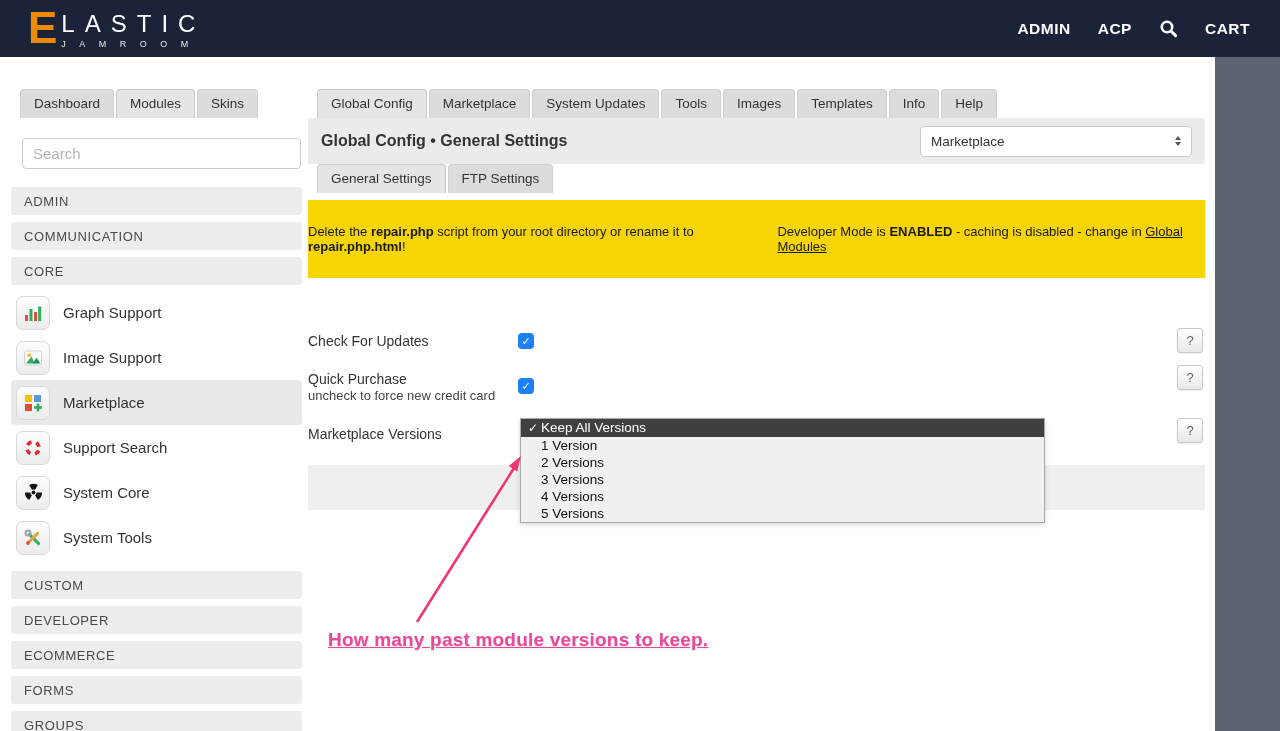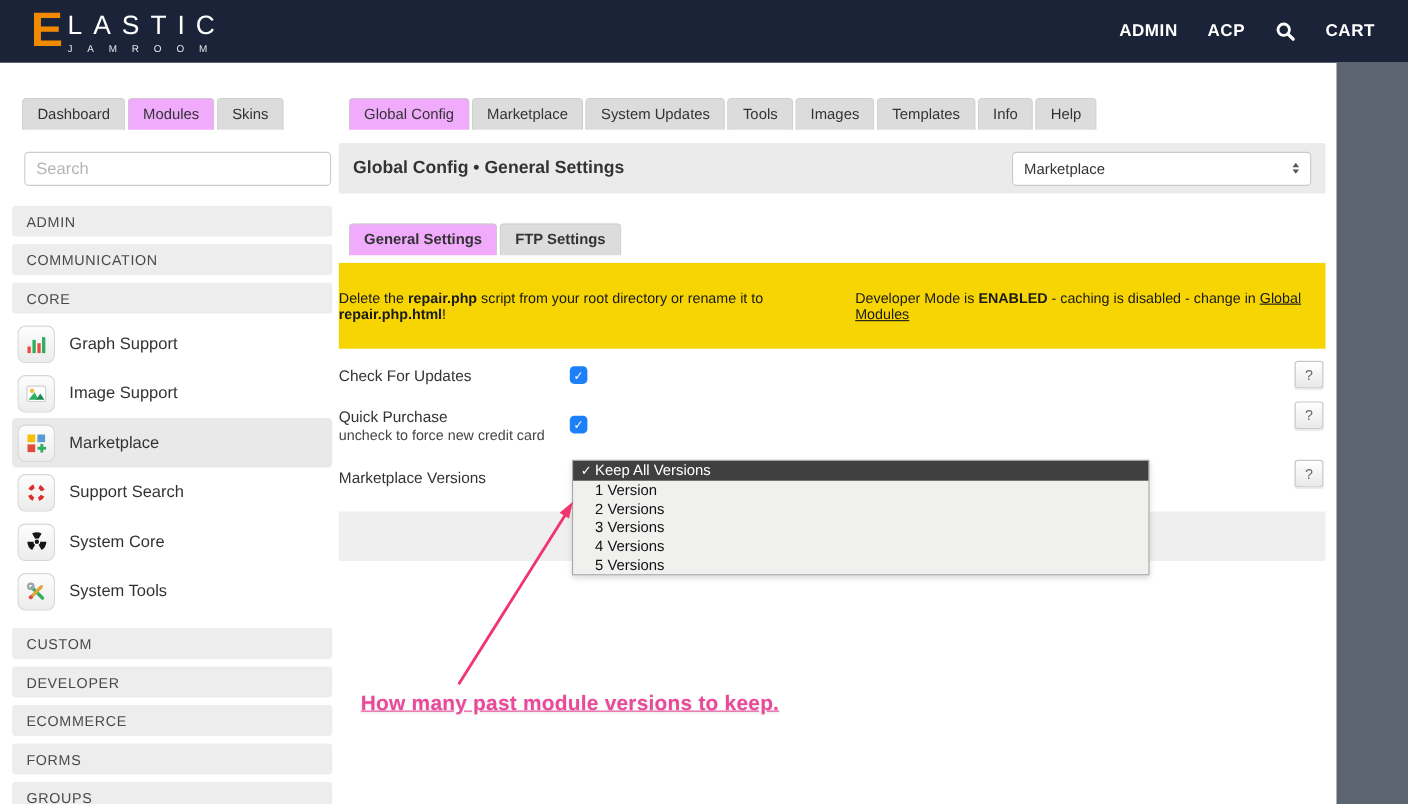--- a/index.html
+++ b/index.html
@@ -18,21 +18,21 @@
   .topnav { display:flex; align-items:center; gap:27px; }
   .topnav-link { color:#fff; font-size:15.5px; font-weight:600; letter-spacing:.5px; cursor:pointer; }
   .topnav-search { display:flex; align-items:center; cursor:pointer; }
 
   
   .right-strip { position:absolute; left:1215px; top:57px; width:65px; height:674px; background:#5b6470; }
 
   
   .tab { padding:6px 13px 7px; font-size:13.5px; color:#333; background:#dcdcdc;
          border:1px solid #cfcfcf; border-bottom:none; border-radius:4px 4px 0 0; cursor:pointer; white-space:nowrap; }
-  .tab.active { background:#f0abfc; border-color:#c9c9c9; position:relative; }
+  .tab.active { background:#e5e5e5; border-color:#c9c9c9; position:relative; }
   .tabs-row { display:flex; gap:2px; }
 
   
   .sidebar { position:absolute; left:11px; top:89px; width:291px; }
   .side-tabs { margin-left:9px; }
   .search-wrap { margin-top:20px; padding:0 1px; }
   .search-input { width:279px; height:31px; margin-left:10px; border:1px solid #ccc; border-radius:4px;
                   font-size:15px; color:#333; padding:0 10px; outline:none; font-family:"Liberation Sans",sans-serif; }
   .search-input::placeholder { color:#b5b5b5; }
   .cat-bar { height:28px; background:#ededed; border-radius:3px; display:flex; align-items:center;
@@ -43,30 +43,30 @@
   .module-item { height:45px; display:flex; align-items:center; gap:13px; padding-left:5px;
                  border-radius:4px; cursor:pointer; }
   .module-item.selected { background:#e9e9e9; }
   .module-icon { width:34px; height:34px; border:1px solid #d8d8d8; border-radius:7px;
                  background:linear-gradient(#fdfdfd,#ececec); display:flex; align-items:center; justify-content:center; }
   .module-label { font-size:15px; color:#333; }
 
   
   .main { position:absolute; left:308px; top:89px; width:897px; height:642px; }
   .main-tabs { margin-left:9px; }
-  .title-bar { margin-top:12px; height:46px; background:#ebebeb; border-radius:2px;
+  .title-bar { height:46px; background:#ebebeb; border-radius:2px;
                display:flex; align-items:center; justify-content:space-between; padding:0 13px; }
   .page-title { font-size:16px; font-weight:600; color:#333; }
   .mod-select { width:272px; height:31px; background:#fff; border:1px solid #c9c9c9; border-radius:4px;
                 display:flex; align-items:center; justify-content:space-between; padding:0 10px; cursor:pointer; }
   .mod-select-value { font-size:13.5px; color:#333; }
   .stepper { display:flex; flex-direction:column; gap:2px; }
   .tri-up { width:0; height:0; border-left:3.5px solid transparent; border-right:3.5px solid transparent; border-bottom:4.5px solid #555; }
   .tri-down { width:0; height:0; border-left:3.5px solid transparent; border-right:3.5px solid transparent; border-top:4.5px solid #555; }
-  .sub-tabs { margin-top:27px; margin-left:9px;font-weight:bold; }
+  .sub-tabs { margin-left:9px; }
   .banner { margin-top:7px; height:78px; background:#f6d502; display:flex; flex-direction:row;
             justify-content:center; align-items:center; gap:15px; font-size:13px; color:#1a1a1a; }
   .banner b { font-weight:700; }
   .banner a { color:#1a1a1a; text-decoration:underline; cursor:pointer; }
 
   .form-label { position:absolute; left:0; width:204px; text-align:left; font-size:14px; color:#333; line-height:19px; }
   .form-sublabel { position:absolute; left:0; width:204px; text-align:left; font-size:13px; color:#454545; line-height:13px; }
   .checkbox { position:absolute; width:16px; height:16px; background:#1e80f8; border-radius:4px;
               display:flex; align-items:center; justify-content:center; cursor:pointer; }
   .checkbox::after { content:"✓"; color:#fff; font-size:11px; font-weight:700; font-family:"DejaVu Sans",sans-serif; }

